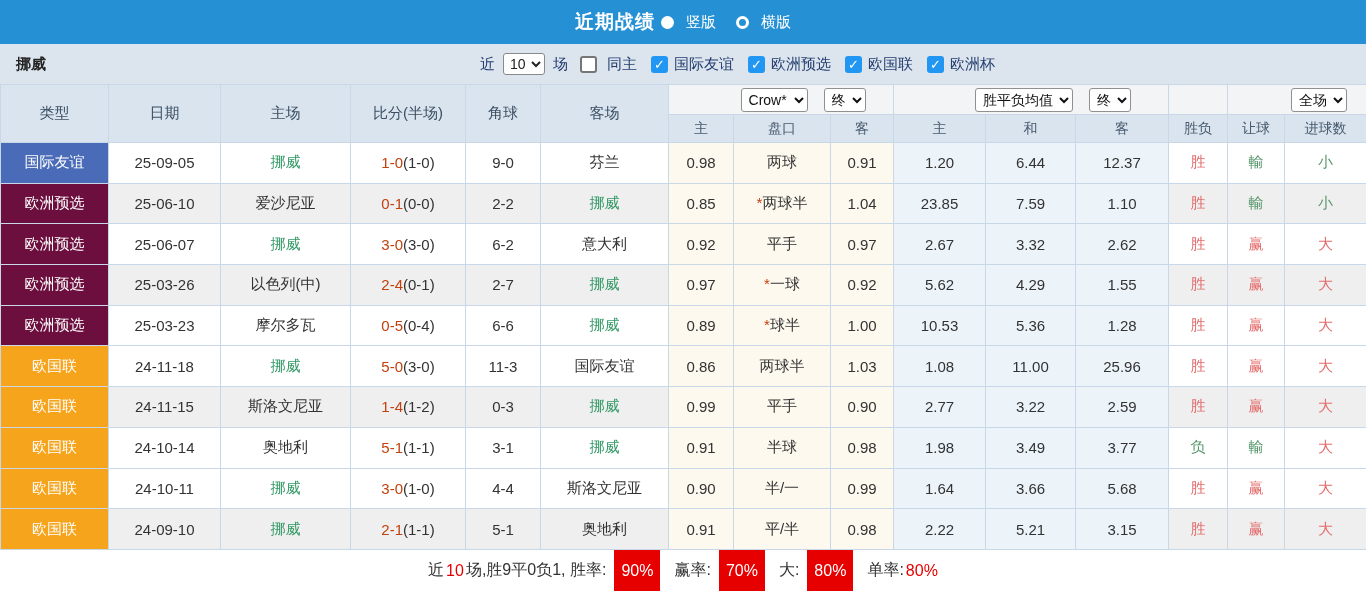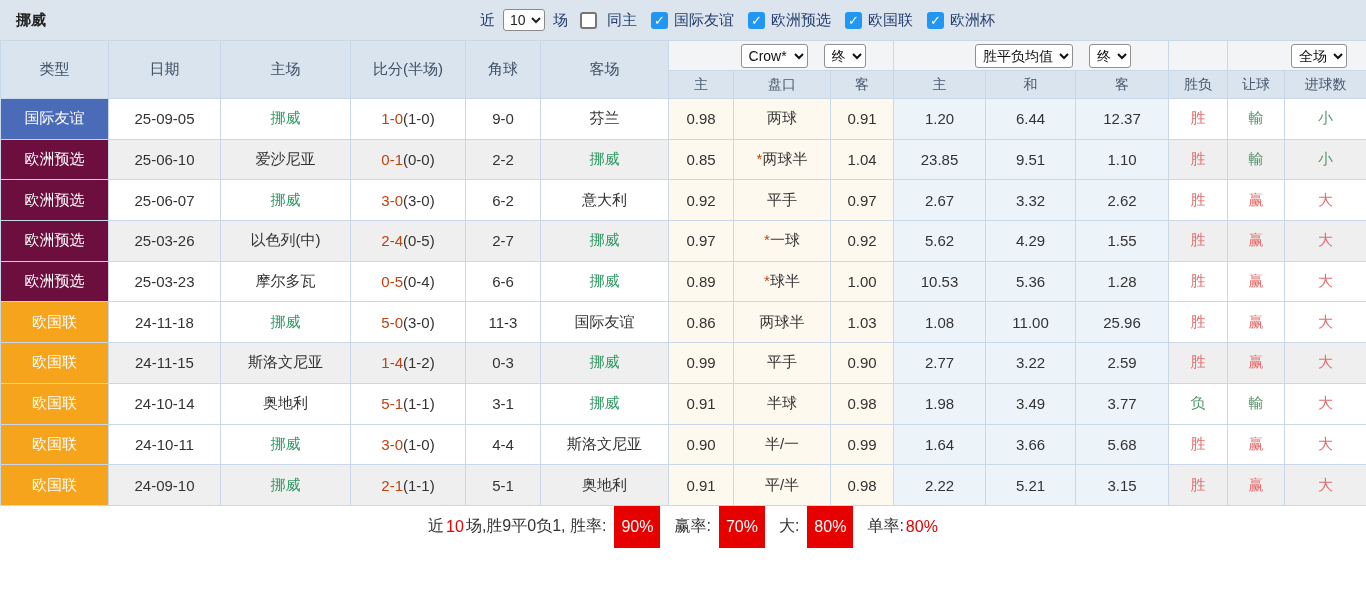--- a/index.html
+++ b/index.html
@@ -83,20 +83,27 @@
     display: inline-block; font-size: 16px;
   }
   .summary .red-txt { color: #e50000; }
   .summary .lbl { margin-left: 6px; }
 </style>
 </head>
 <body>
 
 <div>
 
+  <div class="titlebar">
+    <span class="title">近期战绩</span>
+    <span class="radio-dot"></span>
+    <span class="radio-label">竖版</span>
+    <span class="radio-ring"></span>
+    <span class="radio-label">横版</span>
+  </div>
 
   <div class="filterbar">
     <span class="team-name">挪威</span>
     <span class="filters">
       <span>近</span>
       <select>
         <option>10</option>
       </select>
       <span>场</span>
       <span class="cb unchecked"></span>
@@ -190,21 +197,21 @@
       <td class="type" style="background: rgb(109, 15, 62);">欧洲预选</td>
       <td>25-06-10</td>
       <td><span>爱沙尼亚</span></td>
       <td><span class="red">0-1</span><span>(0-0)</span></td>
       <td>2-2</td>
       <td><span class="green">挪威</span></td>
       <td class="cream">0.85</td>
       <td class="cream"><span class="red">*</span><span>两球半</span></td>
       <td class="cream">1.04</td>
       <td class="blue">23.85</td>
-      <td class="blue">9.51</td>
+      <td class="blue">7.59</td>
       <td class="blue">1.10</td>
       <td><span class="res-red">胜</span></td>
       <td><span class="res-green">輸</span></td>
       <td><span class="res-green">小</span></td>
     </tr>
     <tr class="row odd">
       <td class="type" style="background: rgb(109, 15, 62);">欧洲预选</td>
       <td>25-06-07</td>
       <td><span class="green">挪威</span></td>
       <td><span class="red">3-0</span><span>(3-0)</span></td>
@@ -217,21 +224,21 @@
       <td class="blue">3.32</td>
       <td class="blue">2.62</td>
       <td><span class="res-red">胜</span></td>
       <td><span class="res-red">赢</span></td>
       <td><span class="res-red">大</span></td>
     </tr>
     <tr class="row even">
       <td class="type" style="background: rgb(109, 15, 62);">欧洲预选</td>
       <td>25-03-26</td>
       <td><span>以色列(中)</span></td>
-      <td><span class="red">2-4</span><span>(0-5)</span></td>
+      <td><span class="red">2-4</span><span>(0-1)</span></td>
       <td>2-7</td>
       <td><span class="green">挪威</span></td>
       <td class="cream">0.97</td>
       <td class="cream"><span class="red">*</span><span>一球</span></td>
       <td class="cream">0.92</td>
       <td class="blue">5.62</td>
       <td class="blue">4.29</td>
       <td class="blue">1.55</td>
       <td><span class="res-red">胜</span></td>
       <td><span class="res-red">赢</span></td>

